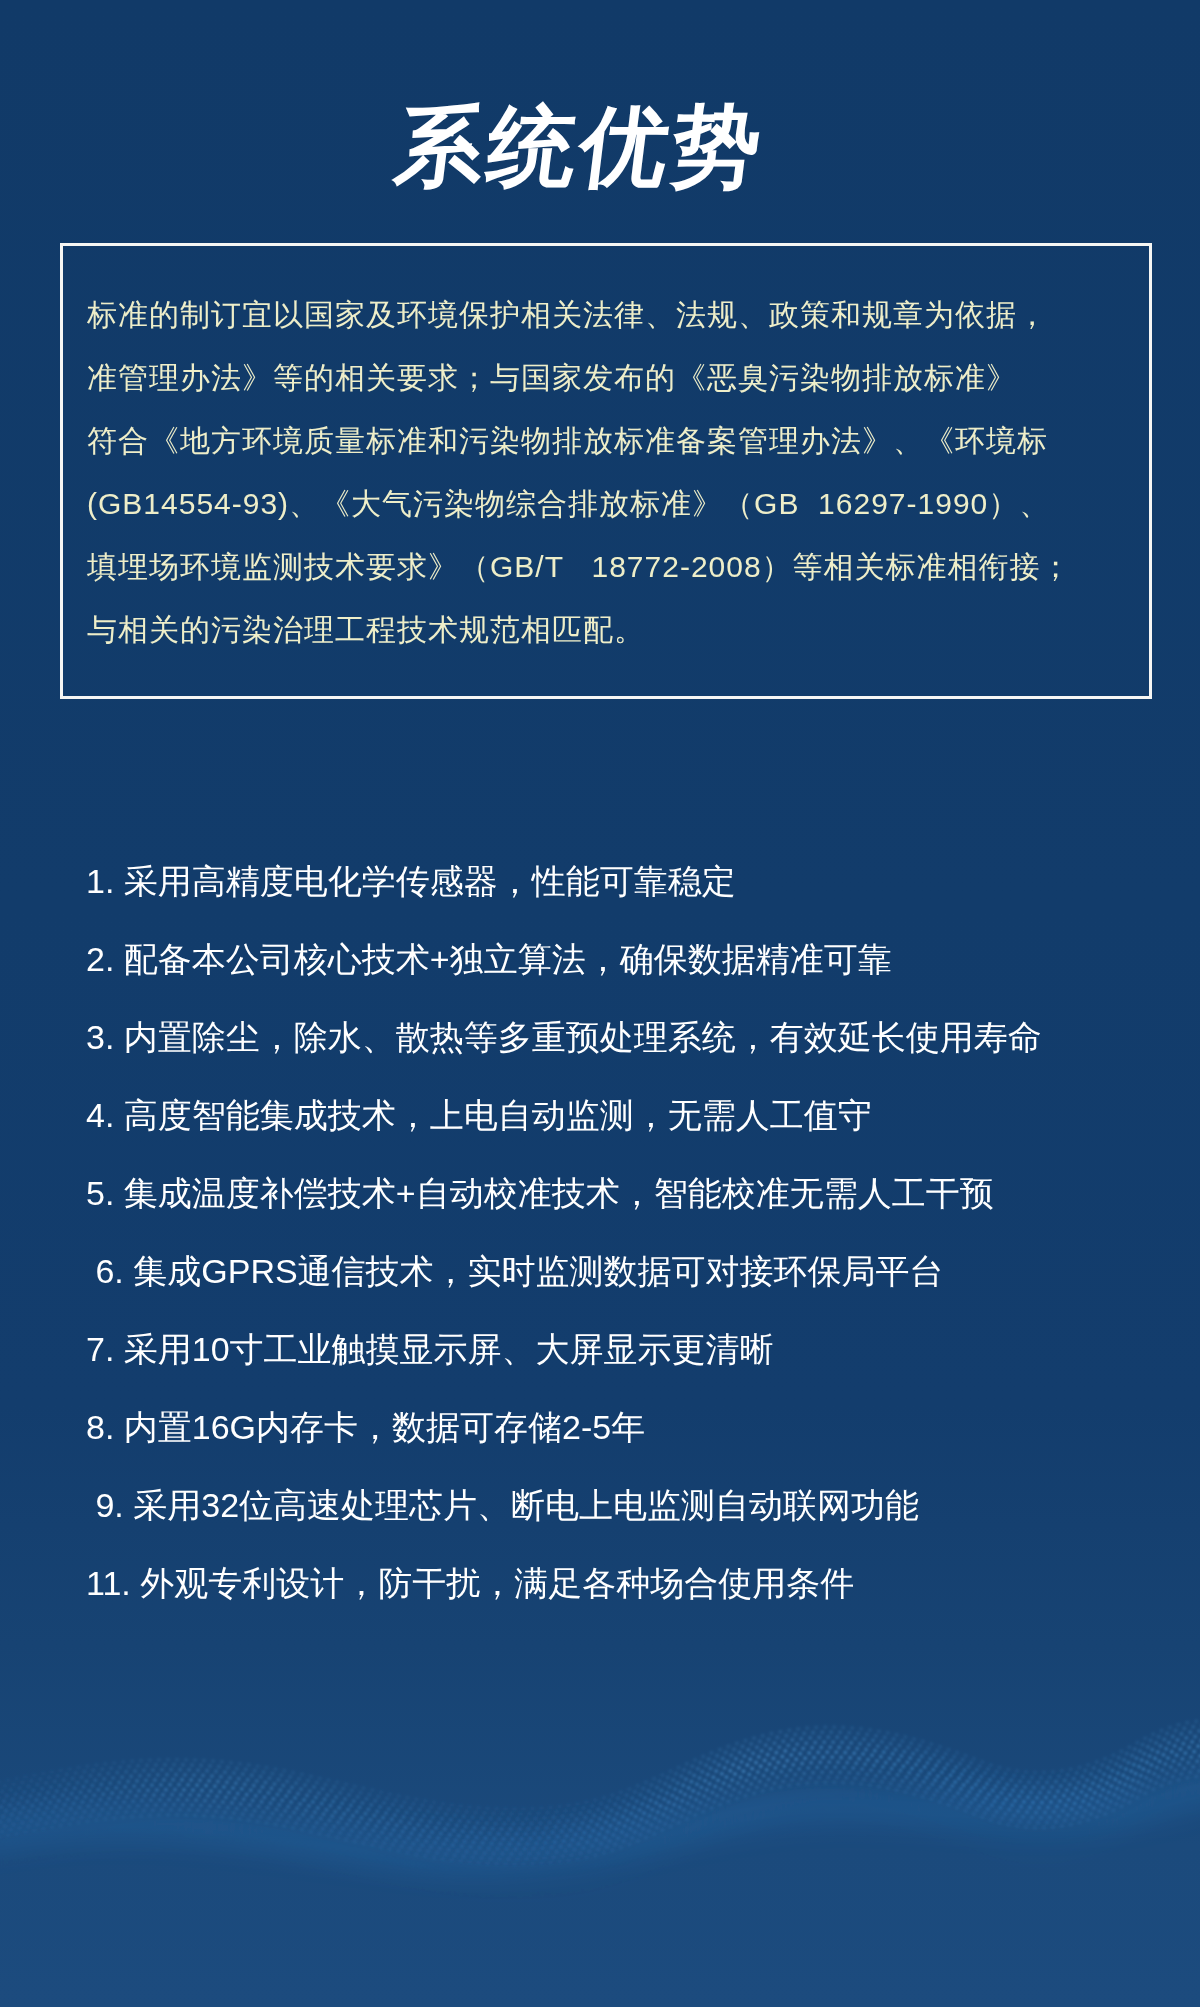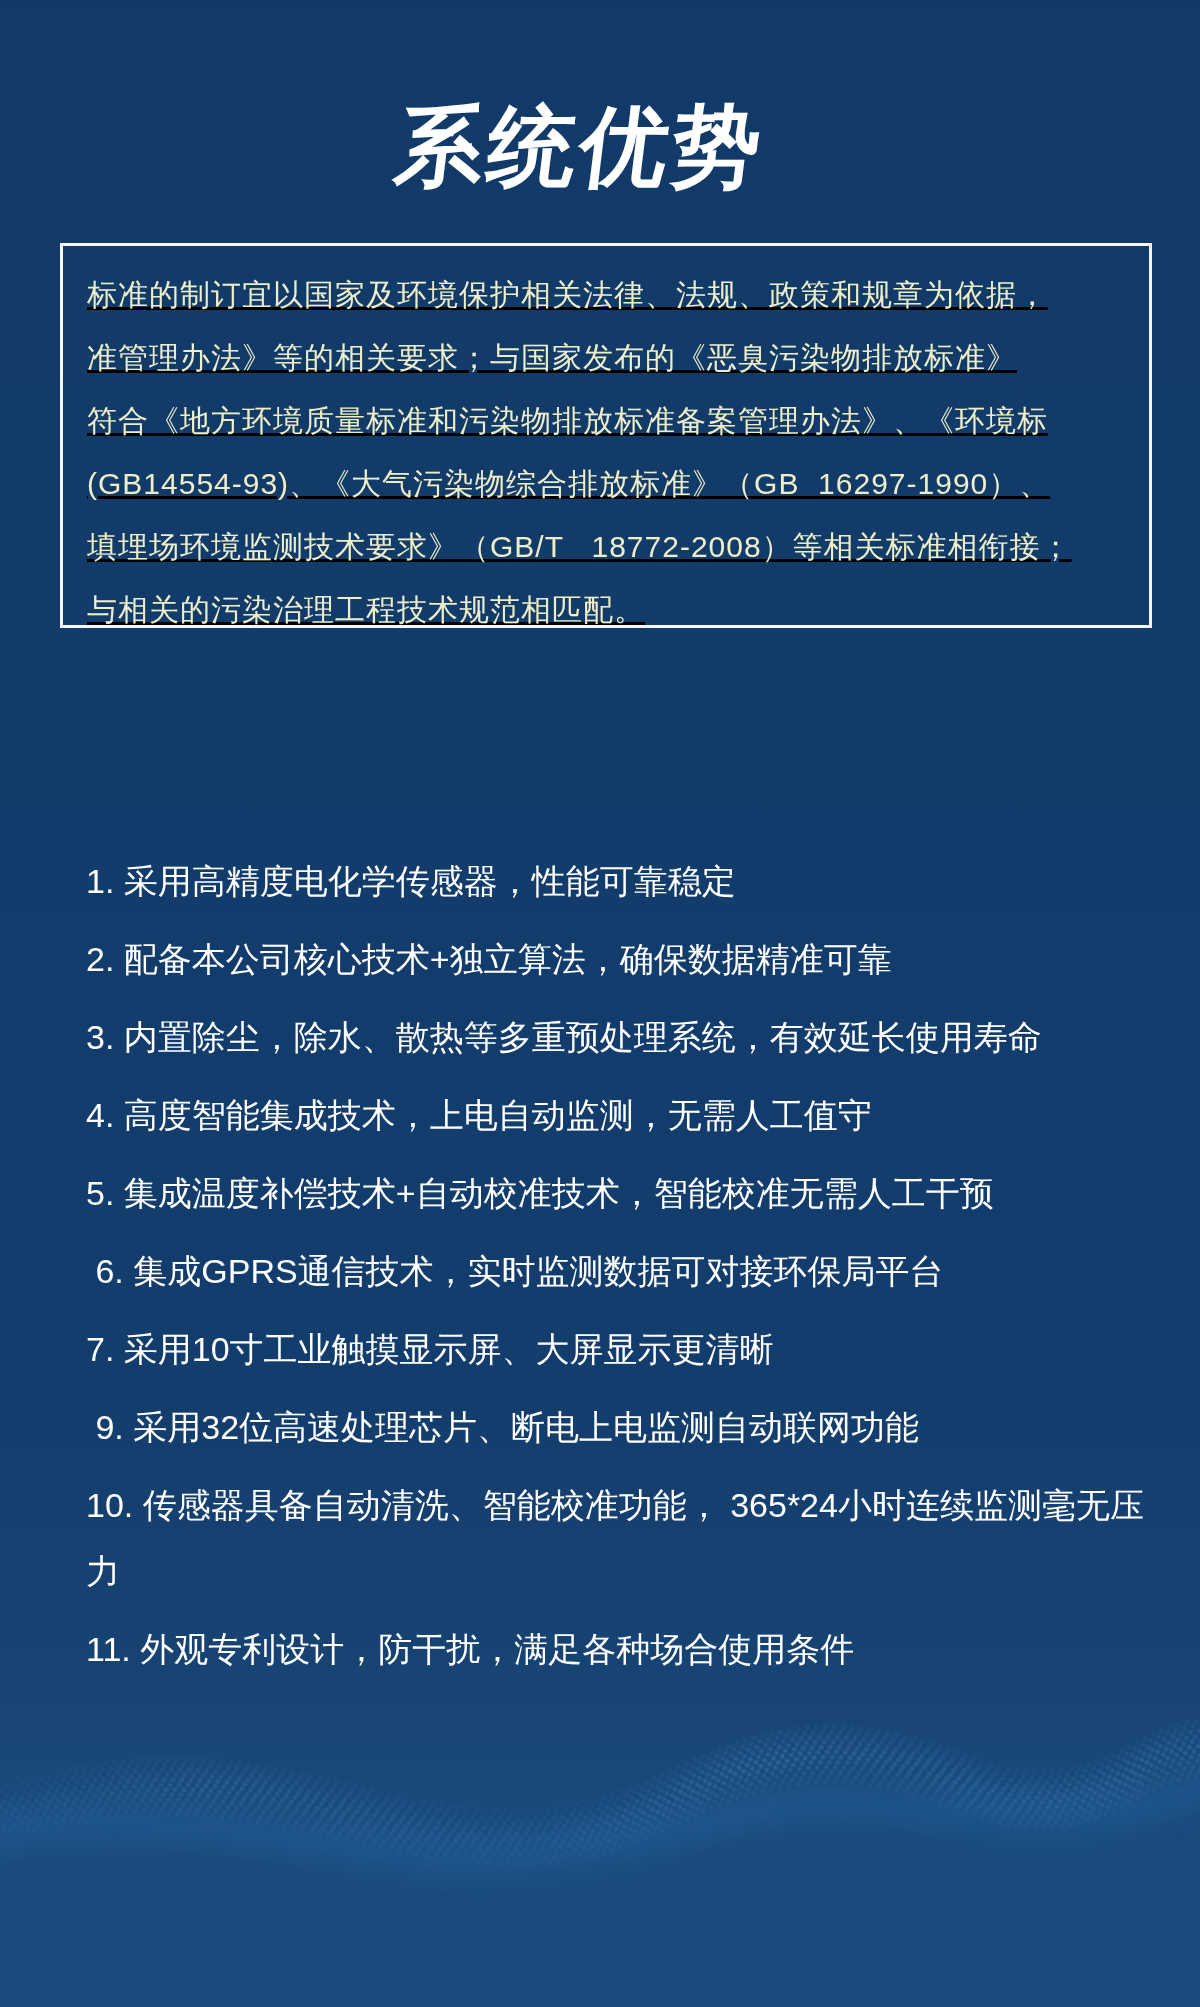--- a/index.html
+++ b/index.html
@@ -22,25 +22,24 @@
     text-align:center;
     color:#ffffff;
     font-size:88px;
     font-weight:900;
     letter-spacing:4px;
     transform:skewX(-7deg);
   }
   .standards-box{
     position:absolute;
     left:60px;top:243px;
-    width:1092px;height:385px;
+    width:1092px;height:456px;
     box-sizing:border-box;
     border:3px solid #f6f6f4;
-    padding:17px 18px 0 24px;
-    text-decoration:underline;
+    padding:37px 18px 0 24px;
   }
   .std-line{
     margin:0;
     font-size:30px;
     line-height:63px;
     letter-spacing:1px;
     color:#eeeec9;
     white-space:pre;
   }
   .advantages{
@@ -79,22 +78,22 @@
   </section>
 
   <section class="advantages">
     <p class="adv-item">1. 采用高精度电化学传感器，性能可靠稳定</p>
     <p class="adv-item">2. 配备本公司核心技术+独立算法，确保数据精准可靠</p>
     <p class="adv-item">3. 内置除尘，除水、散热等多重预处理系统，有效延长使用寿命</p>
     <p class="adv-item">4. 高度智能集成技术，上电自动监测，无需人工值守</p>
     <p class="adv-item">5. 集成温度补偿技术+自动校准技术，智能校准无需人工干预</p>
     <p class="adv-item"> 6. 集成GPRS通信技术，实时监测数据可对接环保局平台</p>
     <p class="adv-item">7. 采用10寸工业触摸显示屏、大屏显示更清晰</p>
+    <p class="adv-item">8. 内置16G内存卡，数据可存储2-5年</p>
     <p class="adv-item"> 9. 采用32位高速处理芯片、断电上电监测自动联网功能</p>
-    <p class="adv-item">10. 传感器具备自动清洗、智能校准功能， 365*24小时连续监测毫无压力</p>
     <p class="adv-item">11. 外观专利设计，防干扰，满足各种场合使用条件</p>
   </section>
 
   <svg class="wave" viewBox="0 0 1200 300" preserveAspectRatio="none" aria-hidden="true">
     <defs>
       <linearGradient id="wgrad" x1="0" y1="0" x2="1" y2="0">
         <stop offset="0" stop-color="#3c8ed8" stop-opacity="0.40"></stop>
         <stop offset="0.18" stop-color="#5aaeee" stop-opacity="0.80"></stop>
         <stop offset="0.45" stop-color="#2f7fca" stop-opacity="0.70"></stop>
         <stop offset="0.62" stop-color="#63b4f4" stop-opacity="0.95"></stop>

